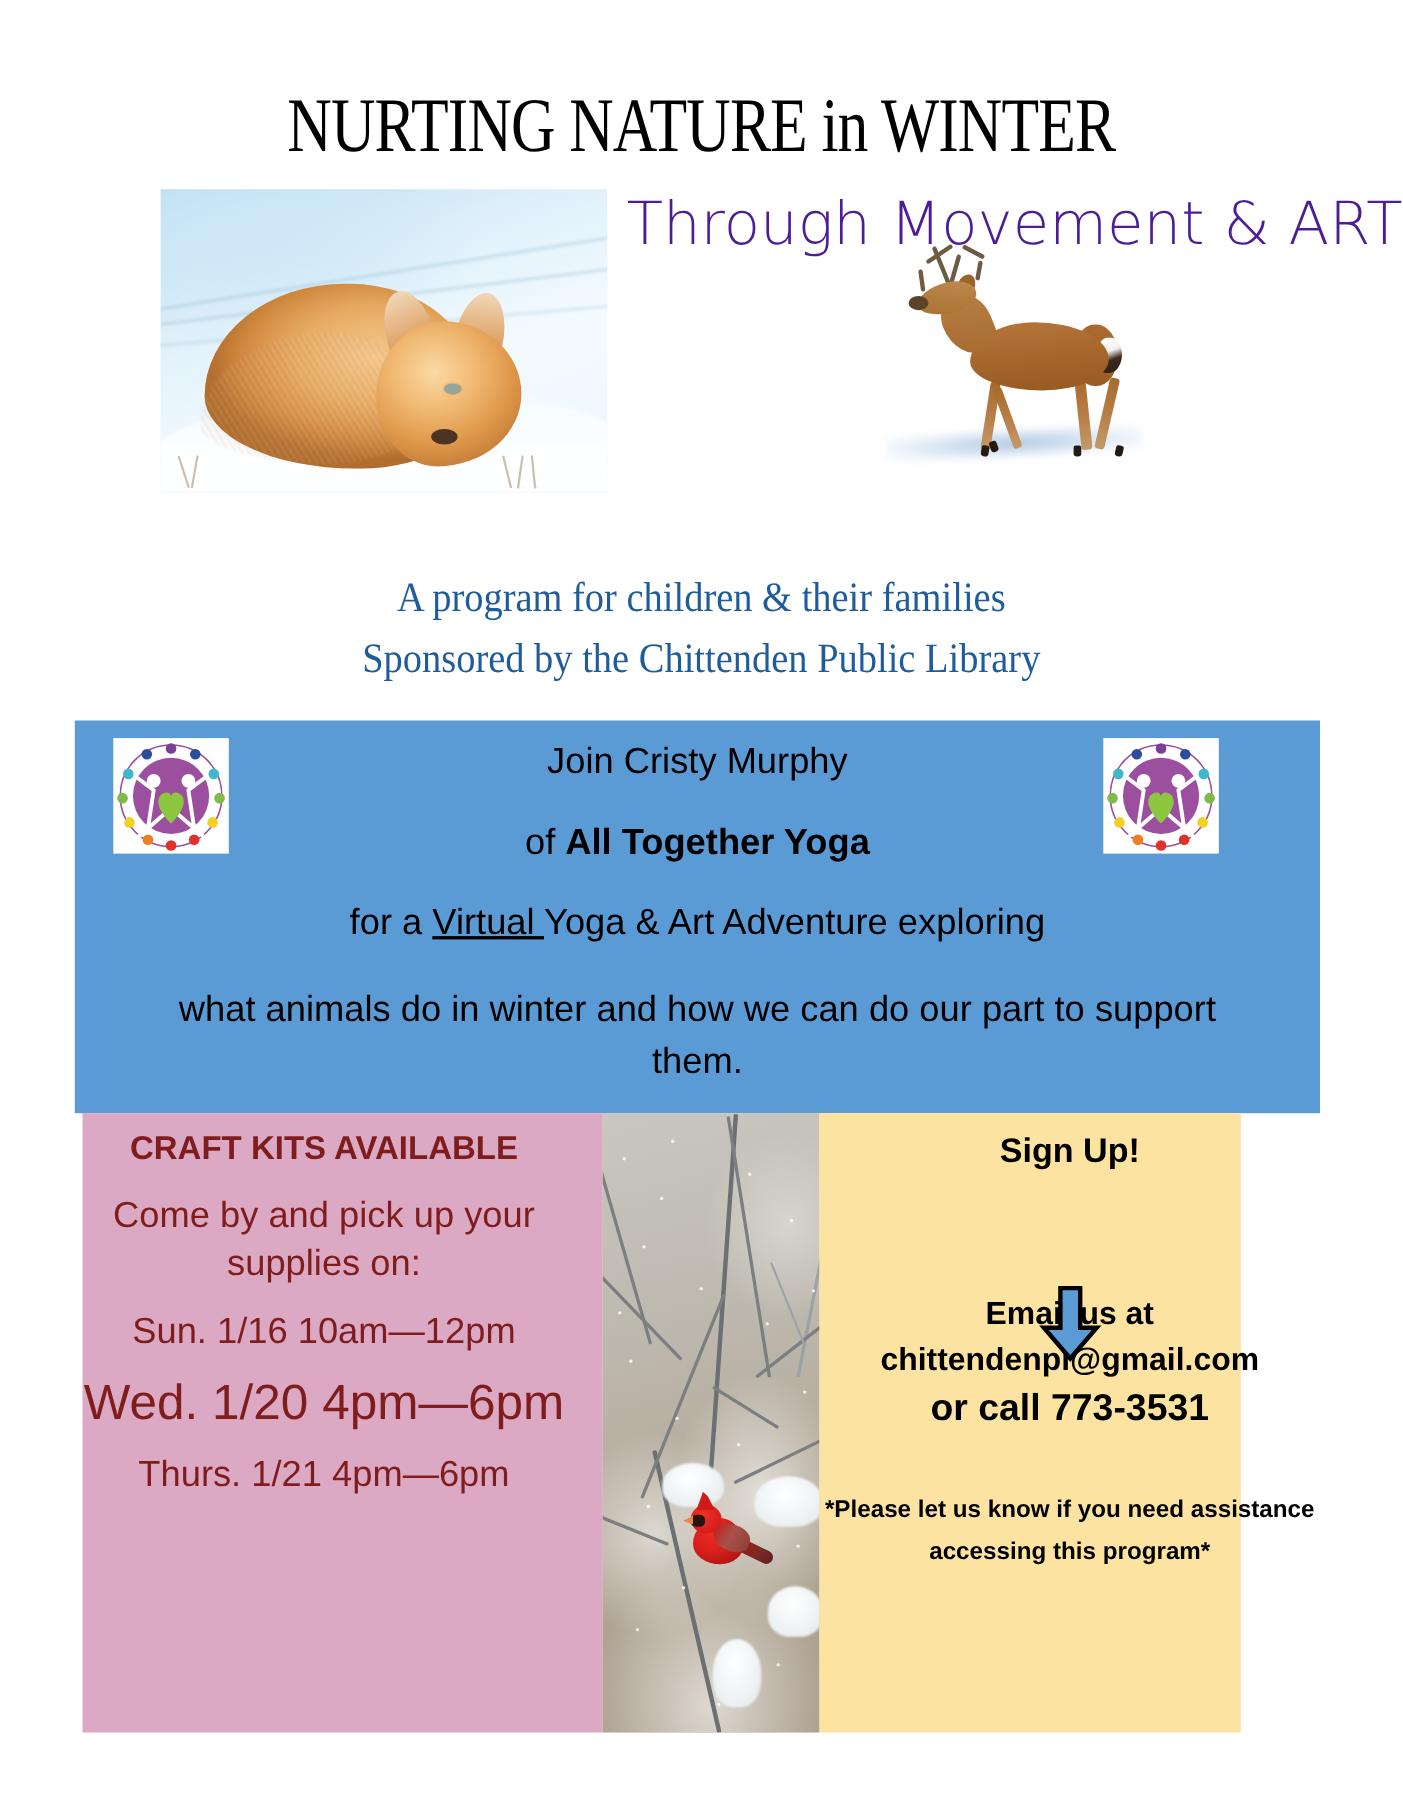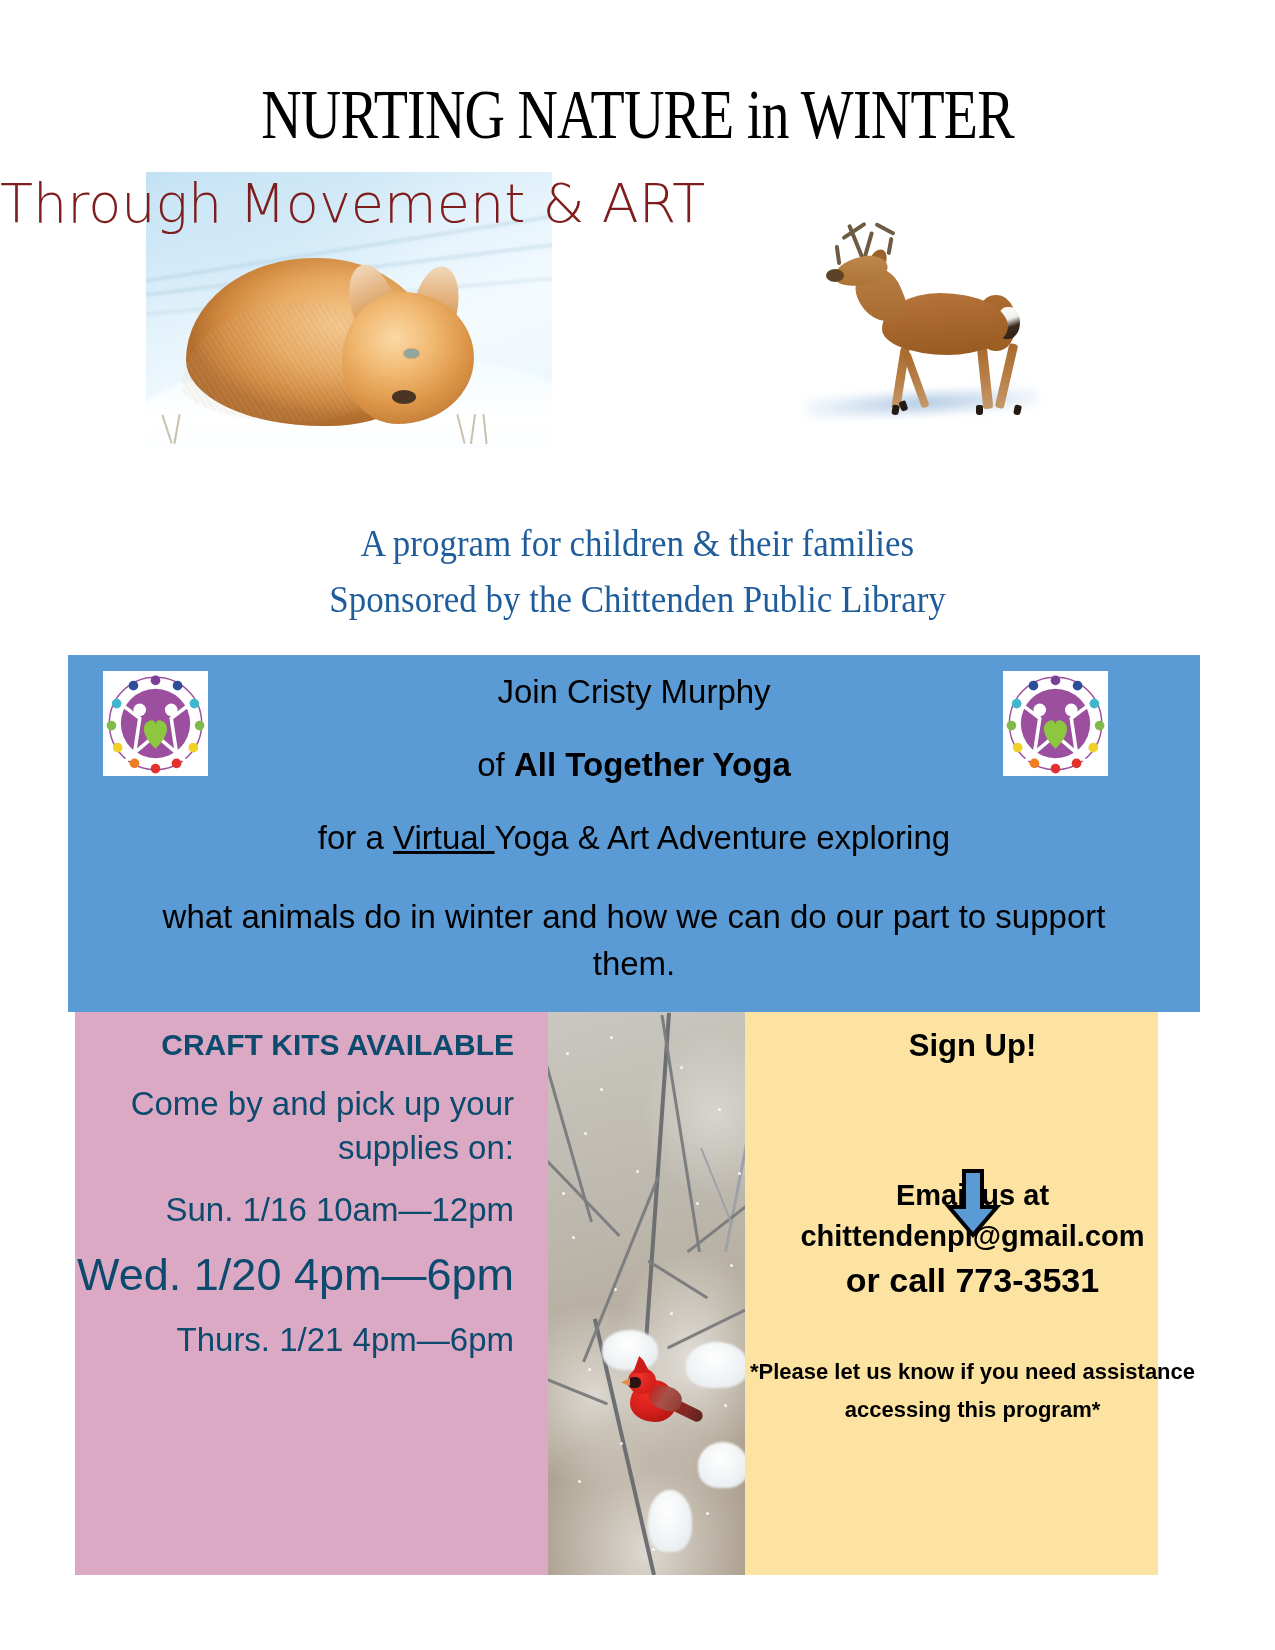--- a/index.html
+++ b/index.html
@@ -28,26 +28,26 @@
     letter-spacing: -1px;
     color: #000000;
     transform: scaleX(0.80);
     transform-origin: 50% 50%;
     white-space: nowrap;
   }
   .subtitle {
     position: absolute;
     left: 0; top: 177px;
     width: 1275px;
-    text-align: left;
+    text-align: right;
     font-family: "DejaVu Sans", sans-serif;
     font-weight: 300;
     font-size: 54px;
     line-height: 1.0;
-    color: #7f1d1d;
+    color: #4c1d95;
     z-index: 6;
     white-space: nowrap;
   }
 
   
   .fox-photo {
     position: absolute;
     left: 146px; top: 172px;
     width: 406px; height: 276px;
     overflow: hidden;
@@ -279,22 +279,22 @@
     position: absolute;
     left: 75px; top: 1012px;
     width: 473px; height: 563px;
     background: #DCA9C5;
     z-index: 2;
   }
   .pink-text {
     position: absolute;
     left: 0; top: 0;
     width: 439px;
-    text-align: right;
-    color: #0c4a6e;
+    text-align: center;
+    color: #7f1d1d;
   }
   .pl { font-size: 31px; line-height: 1.0; margin: 0; }
   .pl1 { padding-top: 18px; font-weight: bold; font-size: 30px; }
   .pl2 { padding-top: 32px; font-weight: bold; font-size: 31px; }
   .pl3 { padding-top: 22px; font-size: 33px; line-height: 1.32; }
   .pl4 { padding-top: 24px; font-size: 33px; }
   .pl5 { padding-top: 26px; font-size: 45px; }
   .pl6 { padding-top: 26px; font-size: 33px; }
 
   .bird-photo {
@@ -381,21 +381,21 @@
   .snowclump {
     position: absolute;
     border-radius: 50% 50% 40% 40%;
     background: radial-gradient(ellipse at 45% 35%, #ffffff 0%, #eef2f4 60%, #dfe5e8 100%);
     filter: blur(1.2px);
   }
 
   .yellow-panel {
     position: absolute;
     left: 745px; top: 1012px;
-    width: 413px; height: 563px;
+    width: 383px; height: 563px;
     background: #FCE3A1;
     z-index: 2;
   }
   .yellow-text {
     position: absolute;
     left: 0; top: 0;
     width: 455px;
     text-align: center;
     color: #000000;
     font-weight: bold;

